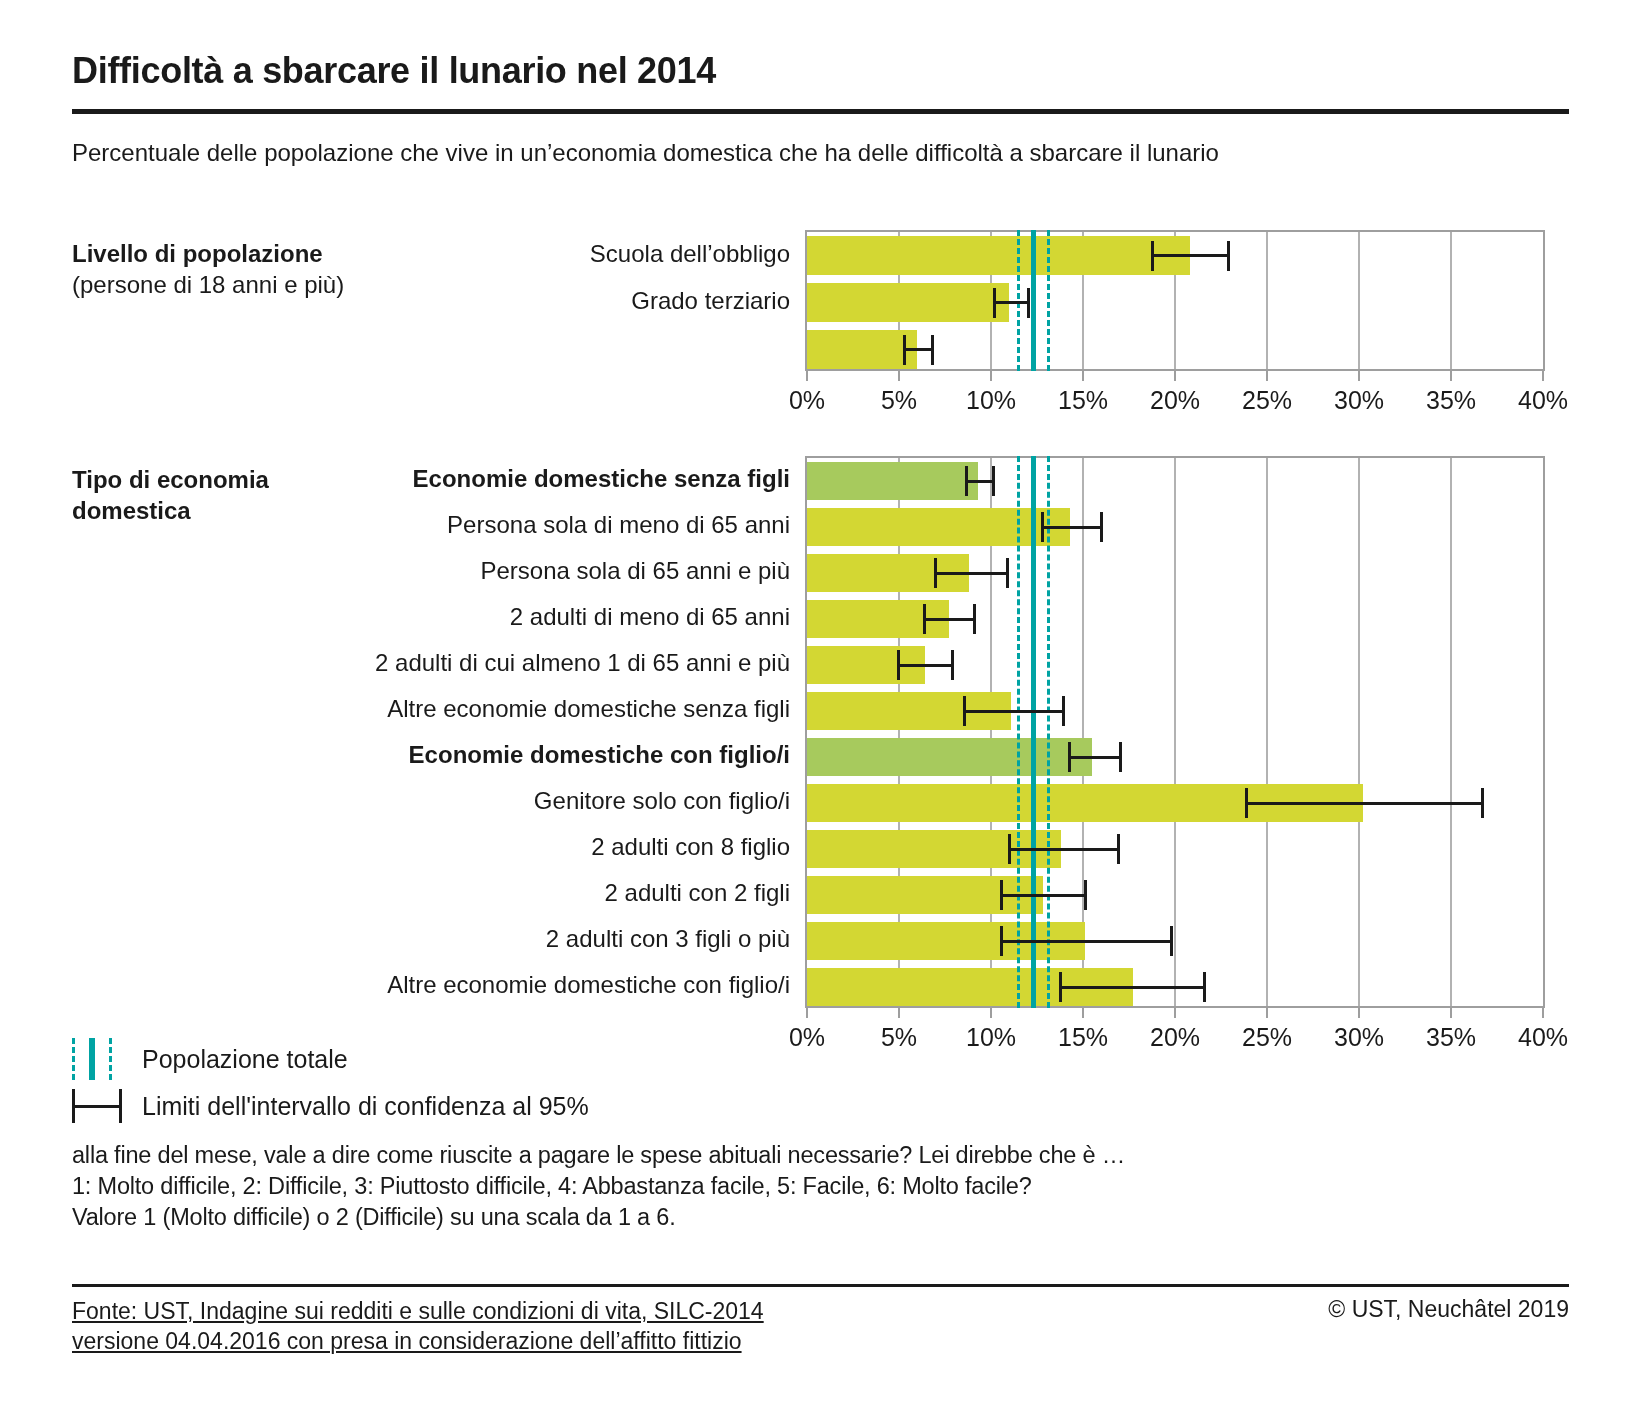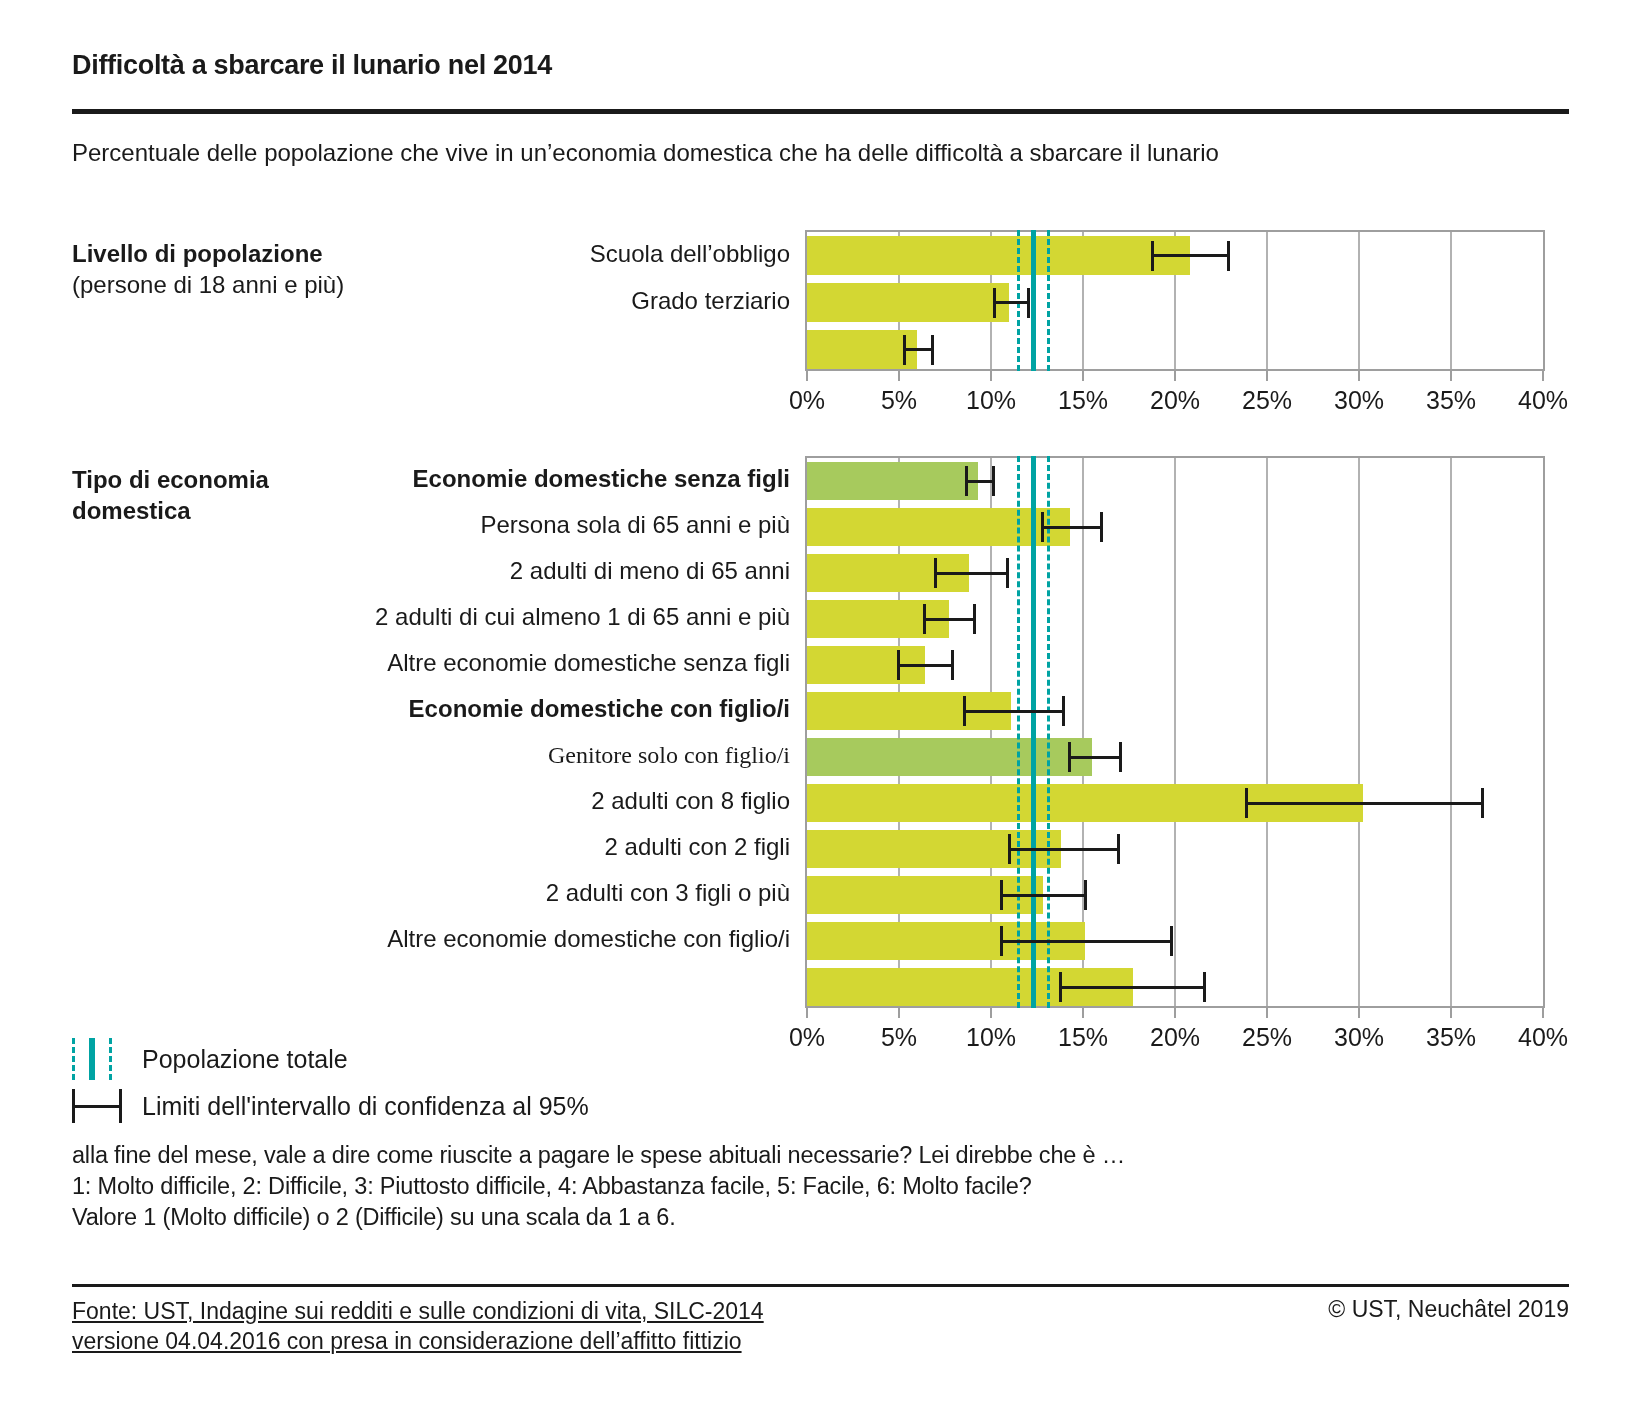--- a/index.html
+++ b/index.html
@@ -1,21 +1,21 @@
 <!DOCTYPE html>
 <html><head>
 <meta charset="utf-8">
 <style>
   html,body{margin:0;padding:0;background:#fff;}
   .page{
     position:relative;width:1641px;height:1404px;background:#ffffff;
     font-family:"Liberation Sans",sans-serif;color:#1a1a1a;overflow:hidden;
   }
   .abs{position:absolute;}
-  .page-title{left:72px;top:50px;font-size:27px;font-weight:bold;letter-spacing:-0.3px;}
+  .page-title{left:72px;top:50px;font-size:36px;font-weight:bold;letter-spacing:-0.3px;}
   .title-rule{left:72px;top:109px;width:1497px;height:5px;background:#1a1a1a;}
   .page-subtitle{left:72px;top:139px;font-size:24px;}
 
   .chart-section{left:72px;width:1497px;}
   #chart-0{top:230px;height:230px;}
   #chart-1{top:456px;height:640px;}
 
   .section-header{position:absolute;left:0;top:8px;font-size:24px;line-height:31px;}
   .section-header .hline-bold{font-weight:bold;}
 
@@ -118,26 +118,27 @@
       </div>
   </div>
 
   <div class="abs chart-section" id="chart-1">
     <div class="section-header">
       <div class="hline-bold">Tipo di economia</div>
       <div class="hline-bold">domestica</div>
     </div>
     <div class="labels">
         <div class="label-row emph" style="height: 46px;">Economie domestiche senza figli</div>
+        <div class="label-row" style="height: 46px;">Persona sola di meno di 65 anni</div>
         <div class="label-row" style="height: 46px;">Persona sola di 65 anni e più</div>
         <div class="label-row" style="height: 46px;">2 adulti di meno di 65 anni</div>
         <div class="label-row" style="height: 46px;">2 adulti di cui almeno 1 di 65 anni e più</div>
         <div class="label-row" style="height: 46px;">Altre economie domestiche senza figli</div>
         <div class="label-row emph" style="height: 46px;">Economie domestiche con figlio/i</div>
-        <div class="label-row" style="height: 46px; font-family: Liberation Serif, serif;">Genitore solo con figlio/i</div>
+        <div class="label-row" style="height: 46px;">Genitore solo con figlio/i</div>
         <div class="label-row" style="height: 46px;">2 adulti con 8 figlio</div>
         <div class="label-row" style="height: 46px;">2 adulti con 2 figli</div>
         <div class="label-row" style="height: 46px;">2 adulti con 3 figli o più</div>
         <div class="label-row" style="height: 46px;">Altre economie domestiche con figlio/i</div>
       </div>
     <div class="plot" style="height: 552px;">
         <div class="gridline" style="left: calc(12.5% - 1px); background: rgb(178, 178, 178);"></div>
         <div class="gridline" style="left: calc(25% - 1px); background: rgb(178, 178, 178);"></div>
         <div class="gridline" style="left: calc(37.5% - 1px); background: rgb(178, 178, 178);"></div>
         <div class="gridline" style="left: calc(50% - 1px); background: rgb(178, 178, 178);"></div>

